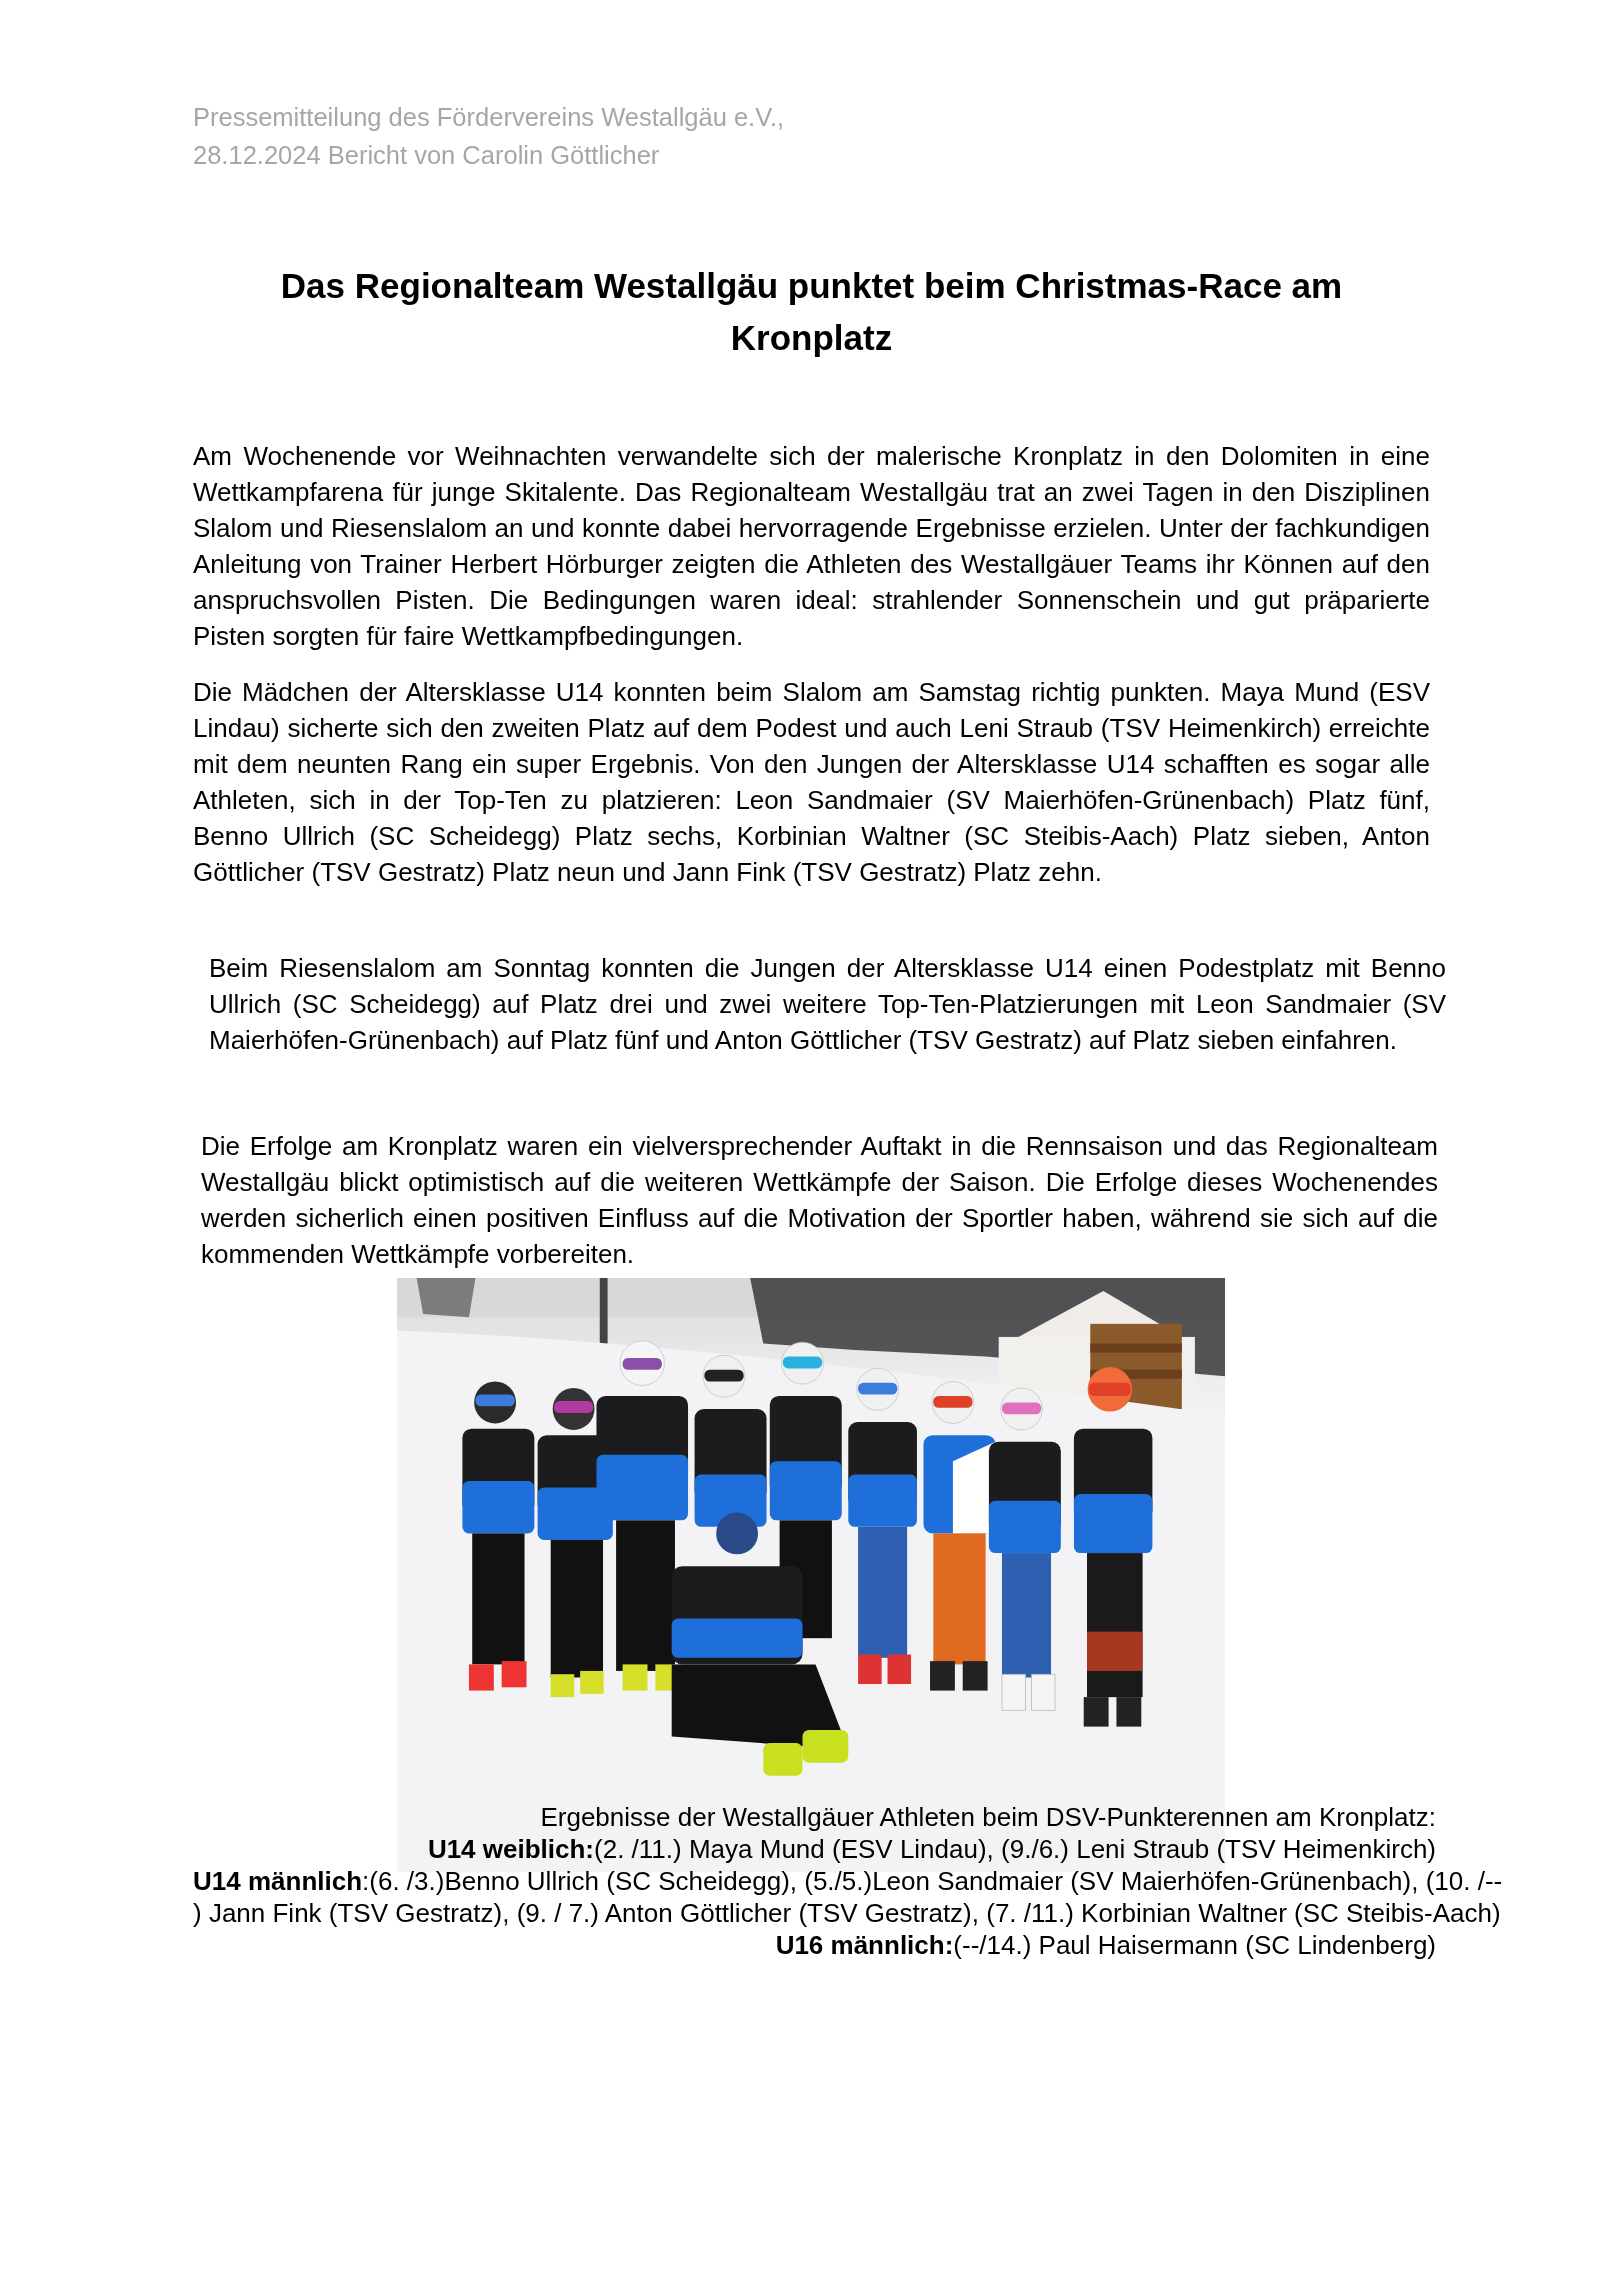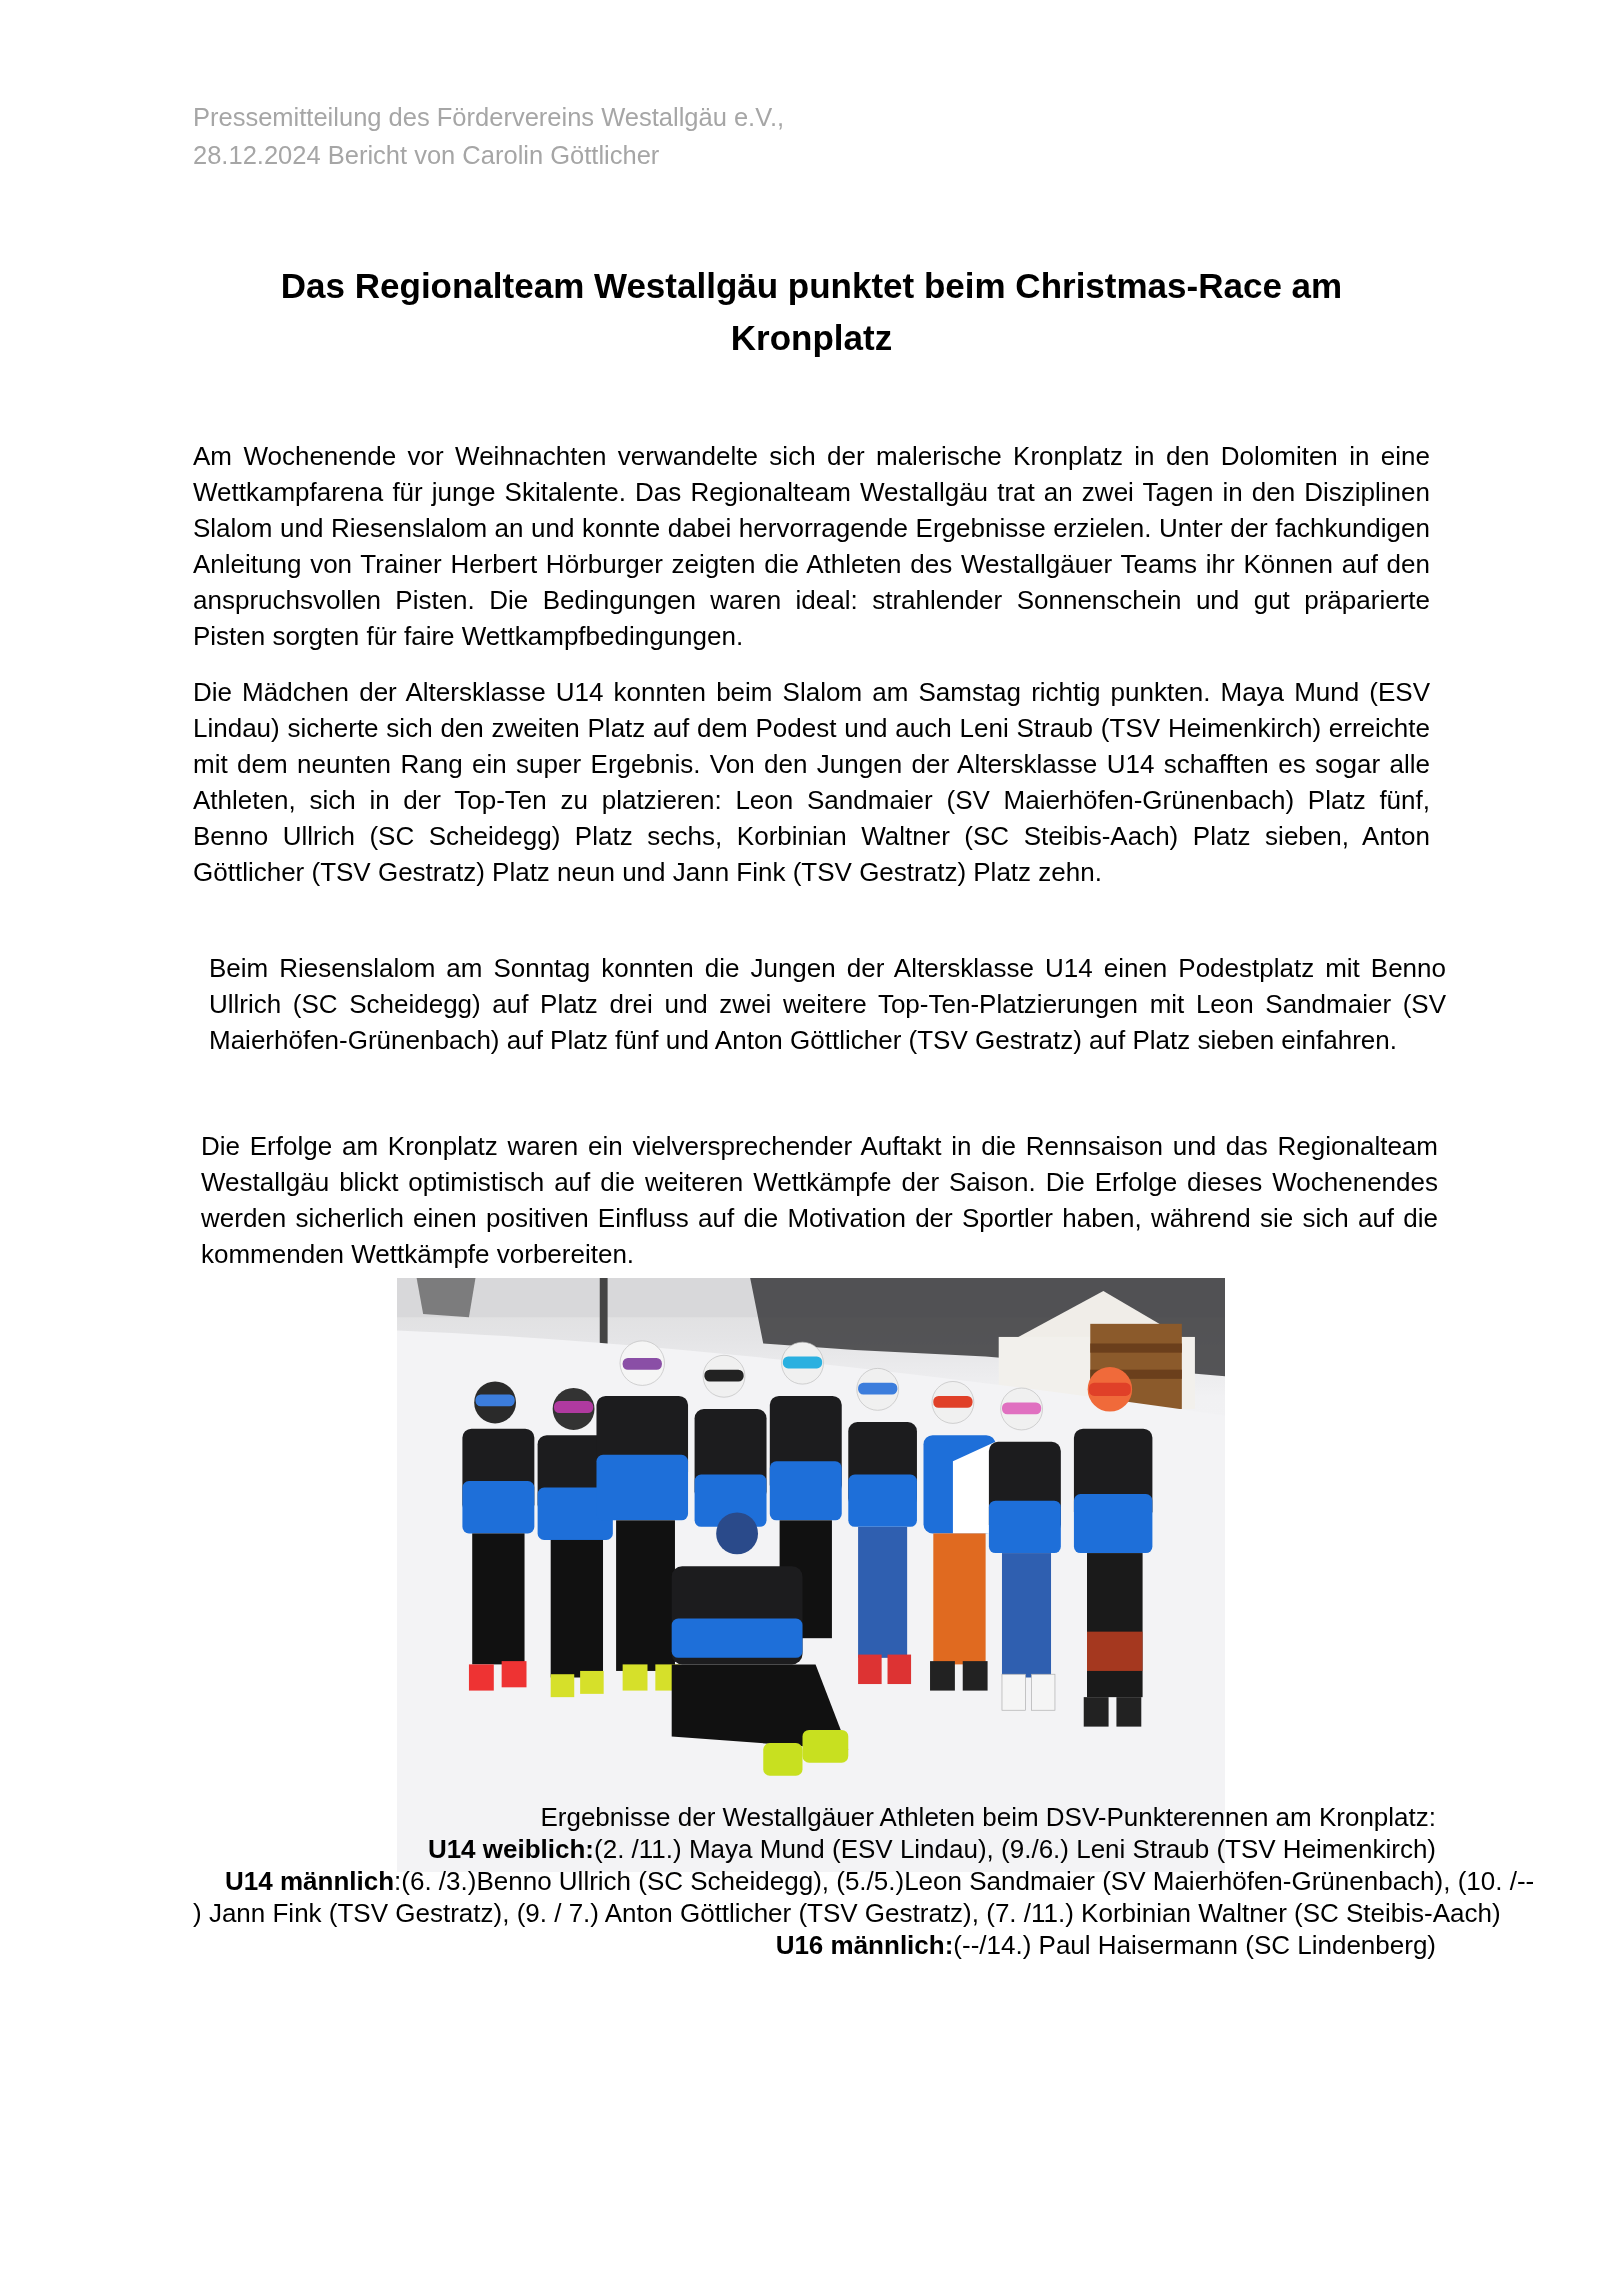--- a/index.html
+++ b/index.html
@@ -15,21 +15,21 @@
           line-height: 36px; text-align: justify; text-align-last: left; }
   .p1 { top: 438px; }
   .p2 { top: 674px; }
   .p3 { top: 934px; }
   .p4 { top: 1120px; }
   .photo { position: absolute; left: 397px; top: 1278px; width: 828px; height: 594px; overflow: hidden;
            background: linear-gradient(180deg, #dcdcdc 0%, #e4e4e6 10%, #f1f1f3 20%, #f4f4f6 60%, #ebebee 100%); }
   .photo svg { position: absolute; left: 0; top: 0; width: 100%; height: 100%; }
   .results { position: absolute; left: 193px; top: 1801px; width: 1243px; font-size: 26px; line-height: 32px; text-align: right; }
   .results .line { white-space: nowrap; }
-  .results b { font-weight: bold; margin-left: 32px; }
+  .results b { font-weight: bold; }
 </style>
 </head>
 <body>
 
 <div class="page">
 
   <div class="header">
     <div>Pressemitteilung des Fördervereins Westallgäu e.V.,</div>
     <div>28.12.2024 Bericht von Carolin Göttlicher</div>
   </div>

